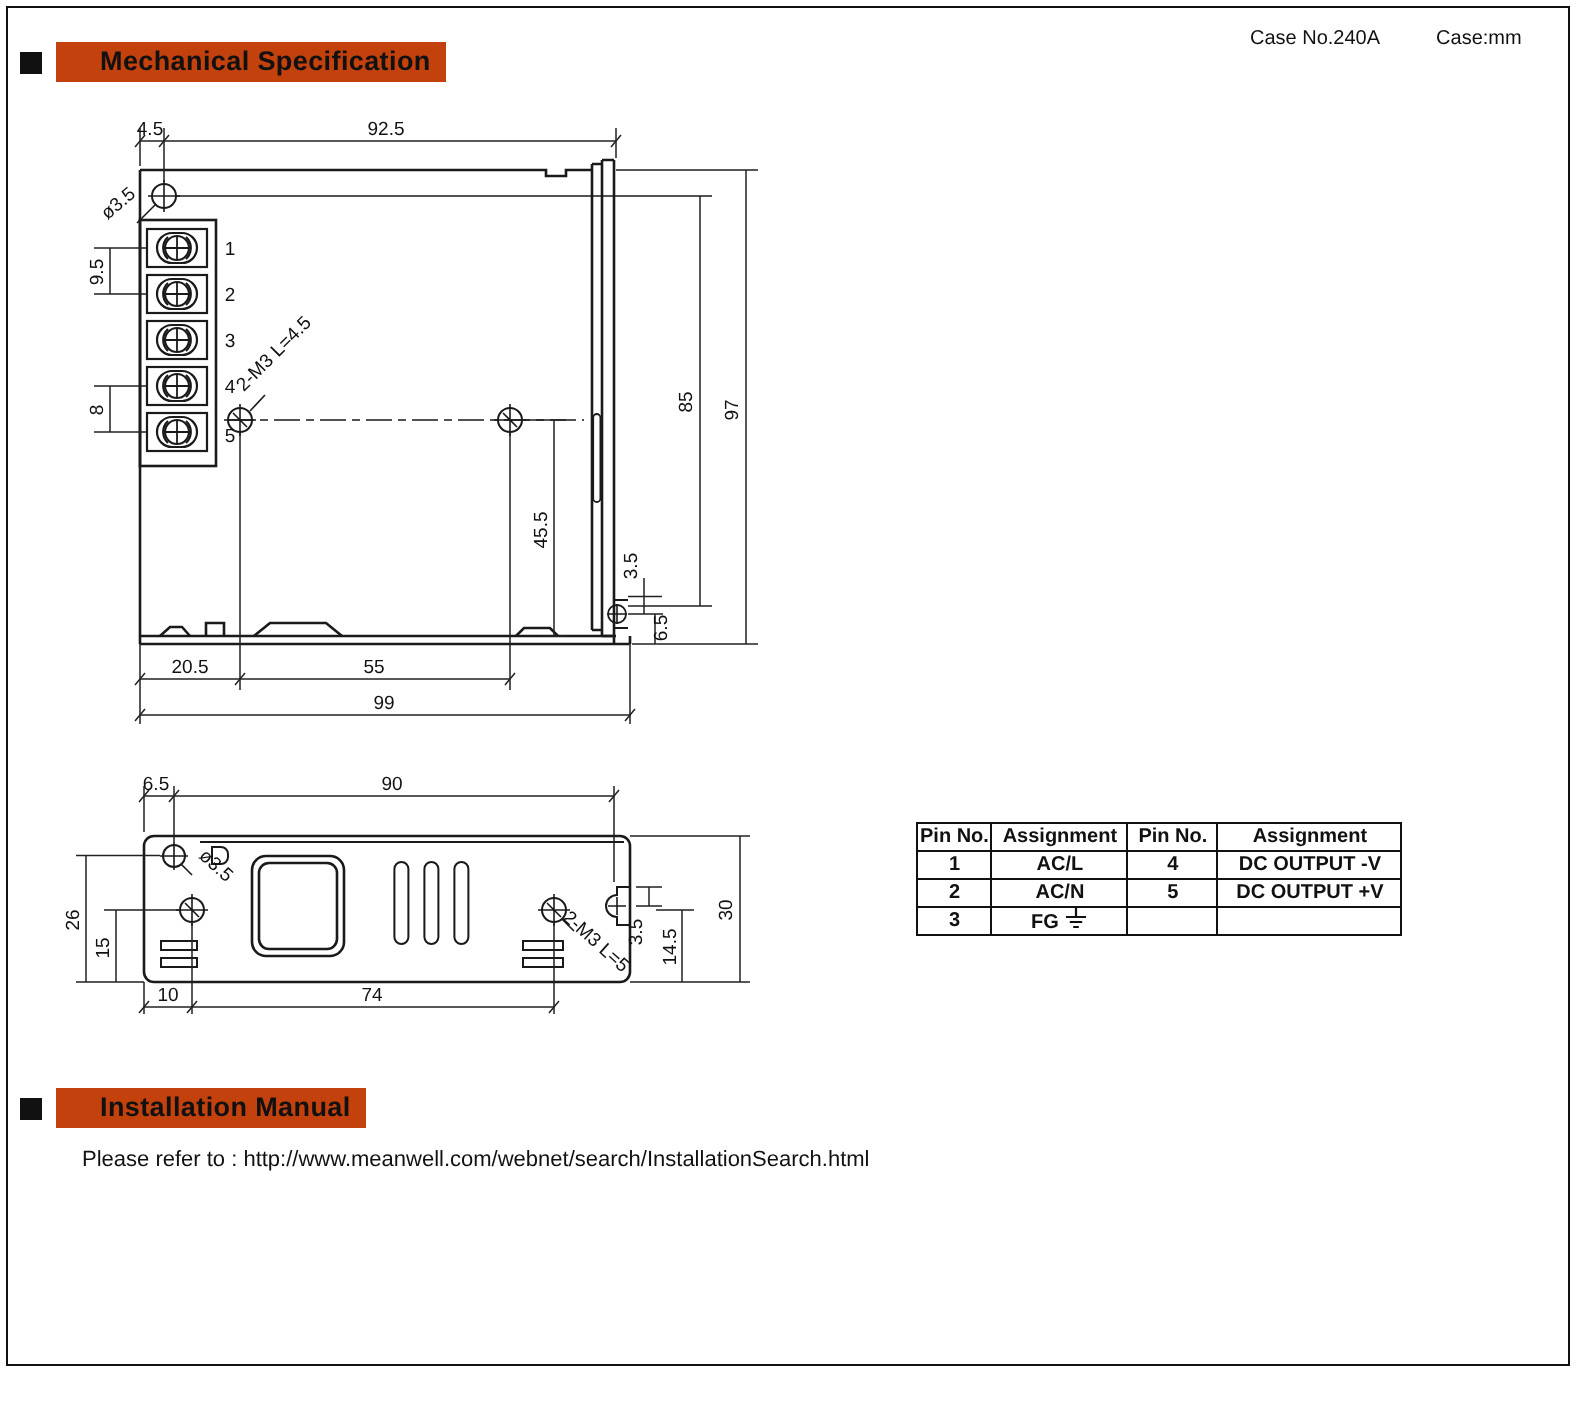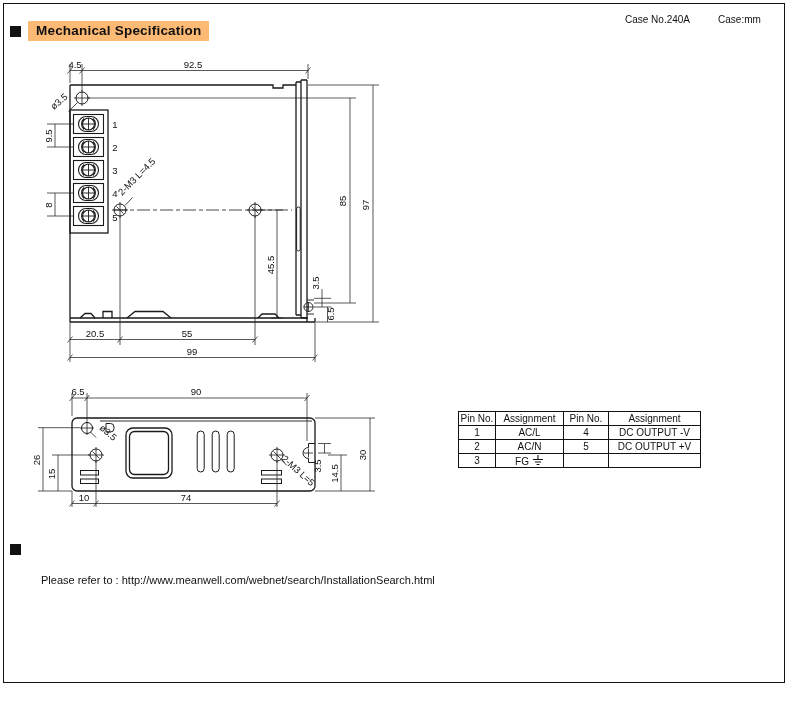--- a/index.html
+++ b/index.html
@@ -2,29 +2,29 @@
 <html><head>
 <meta charset="utf-8">
 <style>
   html,body{margin:0;padding:0;background:#fff;}
   .page{position:relative;width:791px;height:706px;background:#fff;overflow:hidden;
         font-family:"Liberation Sans",sans-serif;color:#111;}
   .frame{position:absolute;left:3px;top:3px;width:780px;height:678px;border:1.6px solid #111;}
   .abs{position:absolute;}
   .sec-header{position:absolute;display:flex;align-items:center;gap:7px;}
   .bullet{width:11px;height:11px;background:#111;flex:0 0 auto;}
-  .sec-title{background:#fdba74;font-weight:bold;font-size:13.5px;letter-spacing:.2px;
-             padding:2px 8px 3px 8px;white-space:nowrap;}
+  .sec-title{background:#c2410c;font-weight:bold;font-size:13.5px;letter-spacing:.2px;
+             padding:2px 8px 3px 22px;white-space:nowrap;}
   .case-info{position:absolute;left:608px;top:14px;display:flex;gap:28px;font-size:10px;margin-left:17px;}
   .note{position:absolute;left:29px;top:574px;font-size:11px;margin-left:12px;}
   .pin-wrap{position:absolute;left:458px;top:411px;}
   .pin-title{font-size:11.5px;margin:0 0 3px 0;}
   table.pin-table{border-collapse:collapse;table-layout:fixed;font-size:10px;}
   table.pin-table th,table.pin-table td{border:1px solid #111;text-align:center;
-      font-weight:normal;height:13px;padding:0 1px;white-space:nowrap;overflow:hidden;}
+      font-weight:bold;height:13px;padding:0 1px;white-space:nowrap;overflow:hidden;}
   svg{font-family:"Liberation Sans",sans-serif;}
   svg text{fill:#111;stroke:none;font-size:9.5px;}
   .gnd{vertical-align:-1px;margin-left:3px;}
 </style>
 </head>
 <body>
 
 <div class="page">
   <div class="frame"></div>
 
@@ -224,16 +224,17 @@
           </td>
           <td><span></span></td>
           <td><span></span></td>
         </tr>
       </tbody>
     </table>
   </div>
 
   <div class="sec-header" style="left:10px;top:544px">
     <span class="bullet"></span>
+    <span class="sec-title">Installation Manual</span>
   </div>
 
   <div class="note">Please refer to : http://www.meanwell.com/webnet/search/InstallationSearch.html</div>
 </div>
 
 </body></html>

